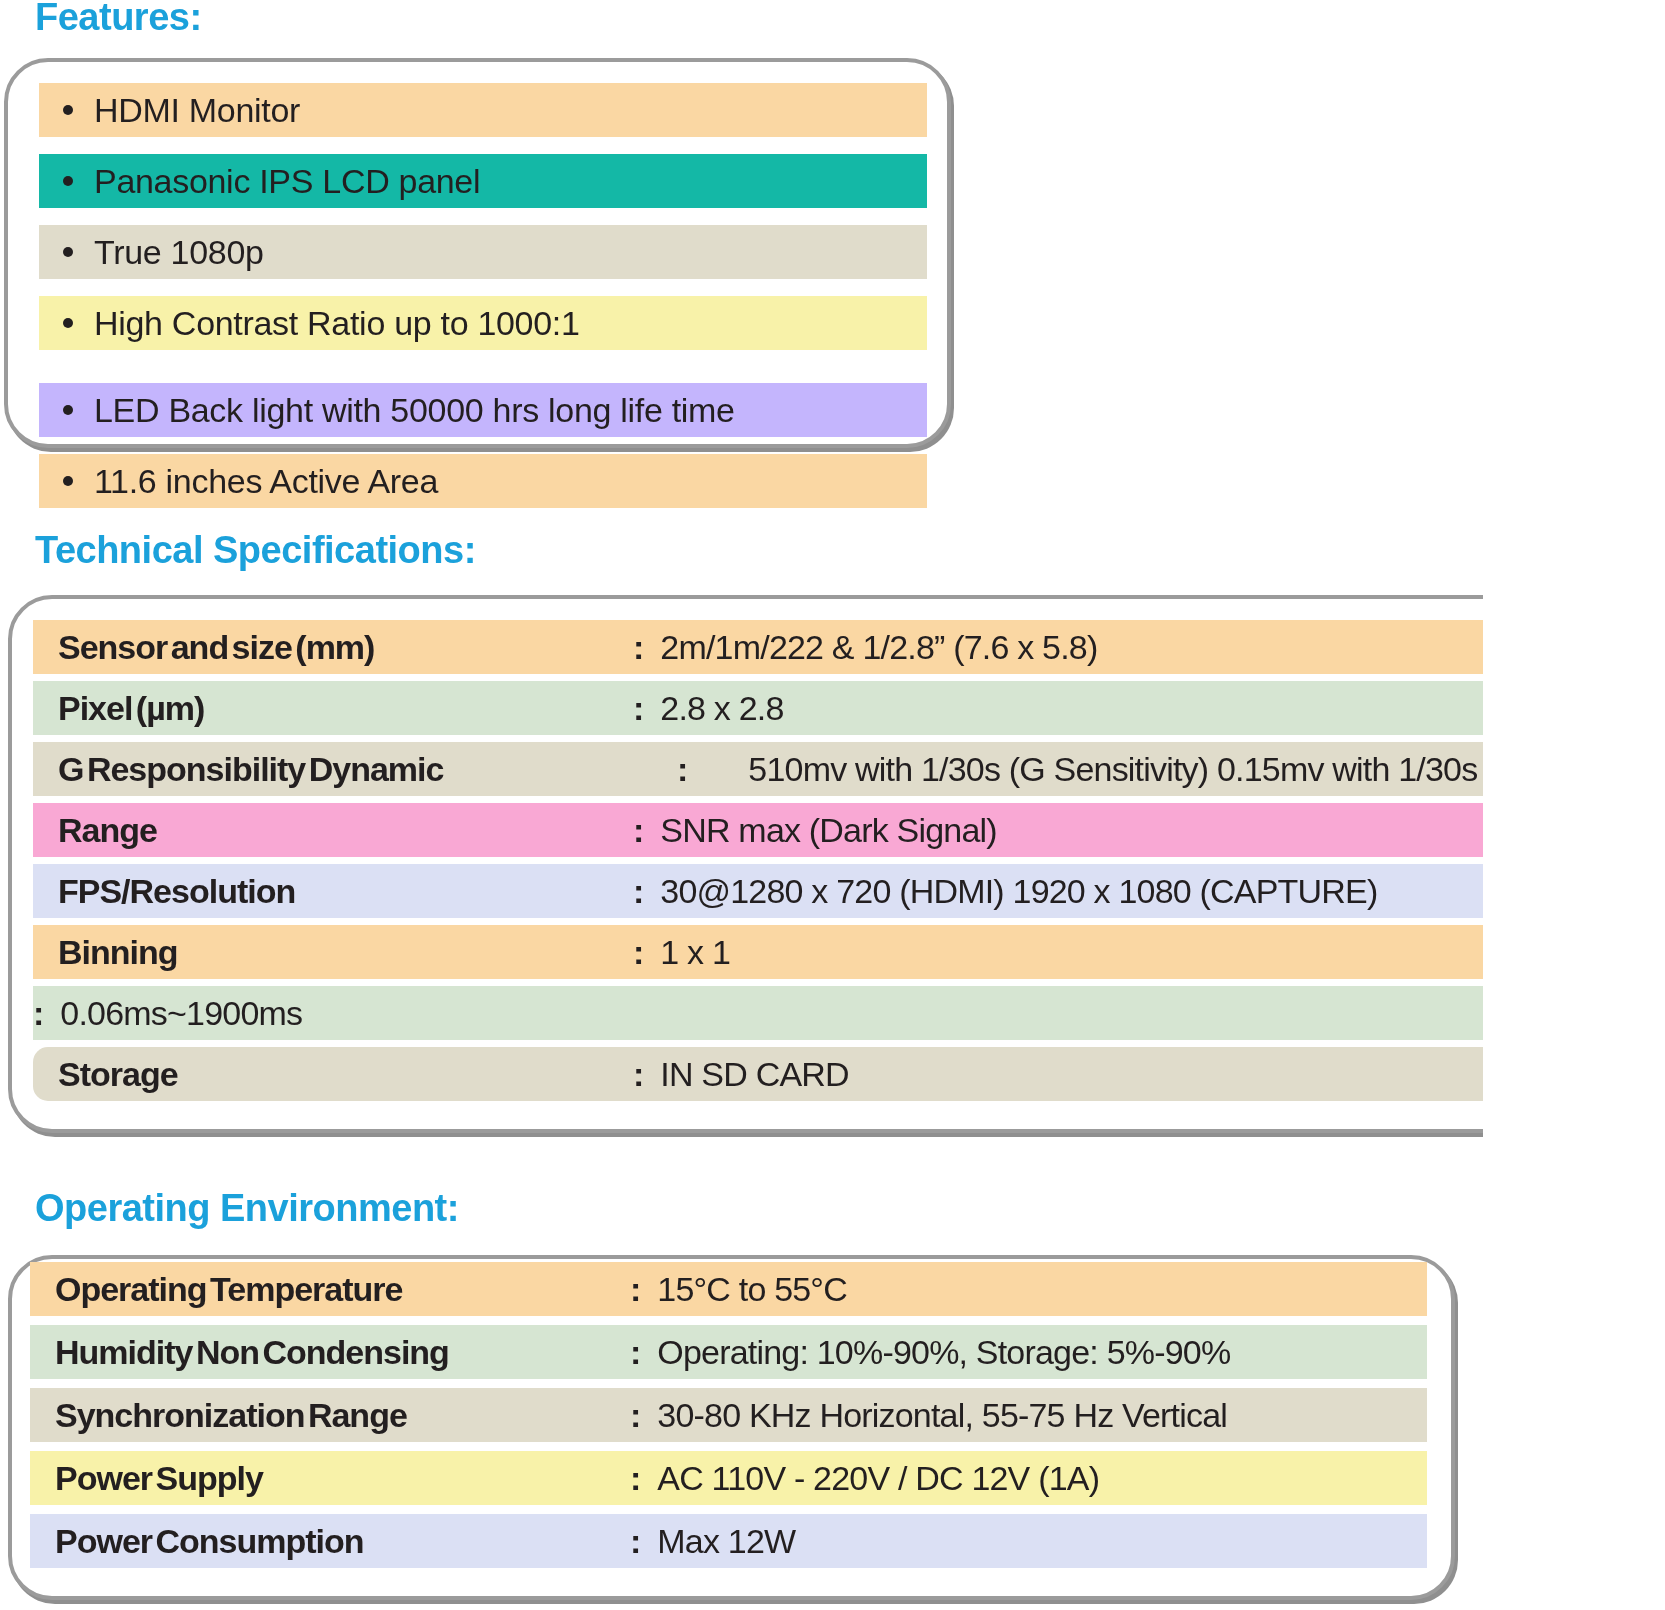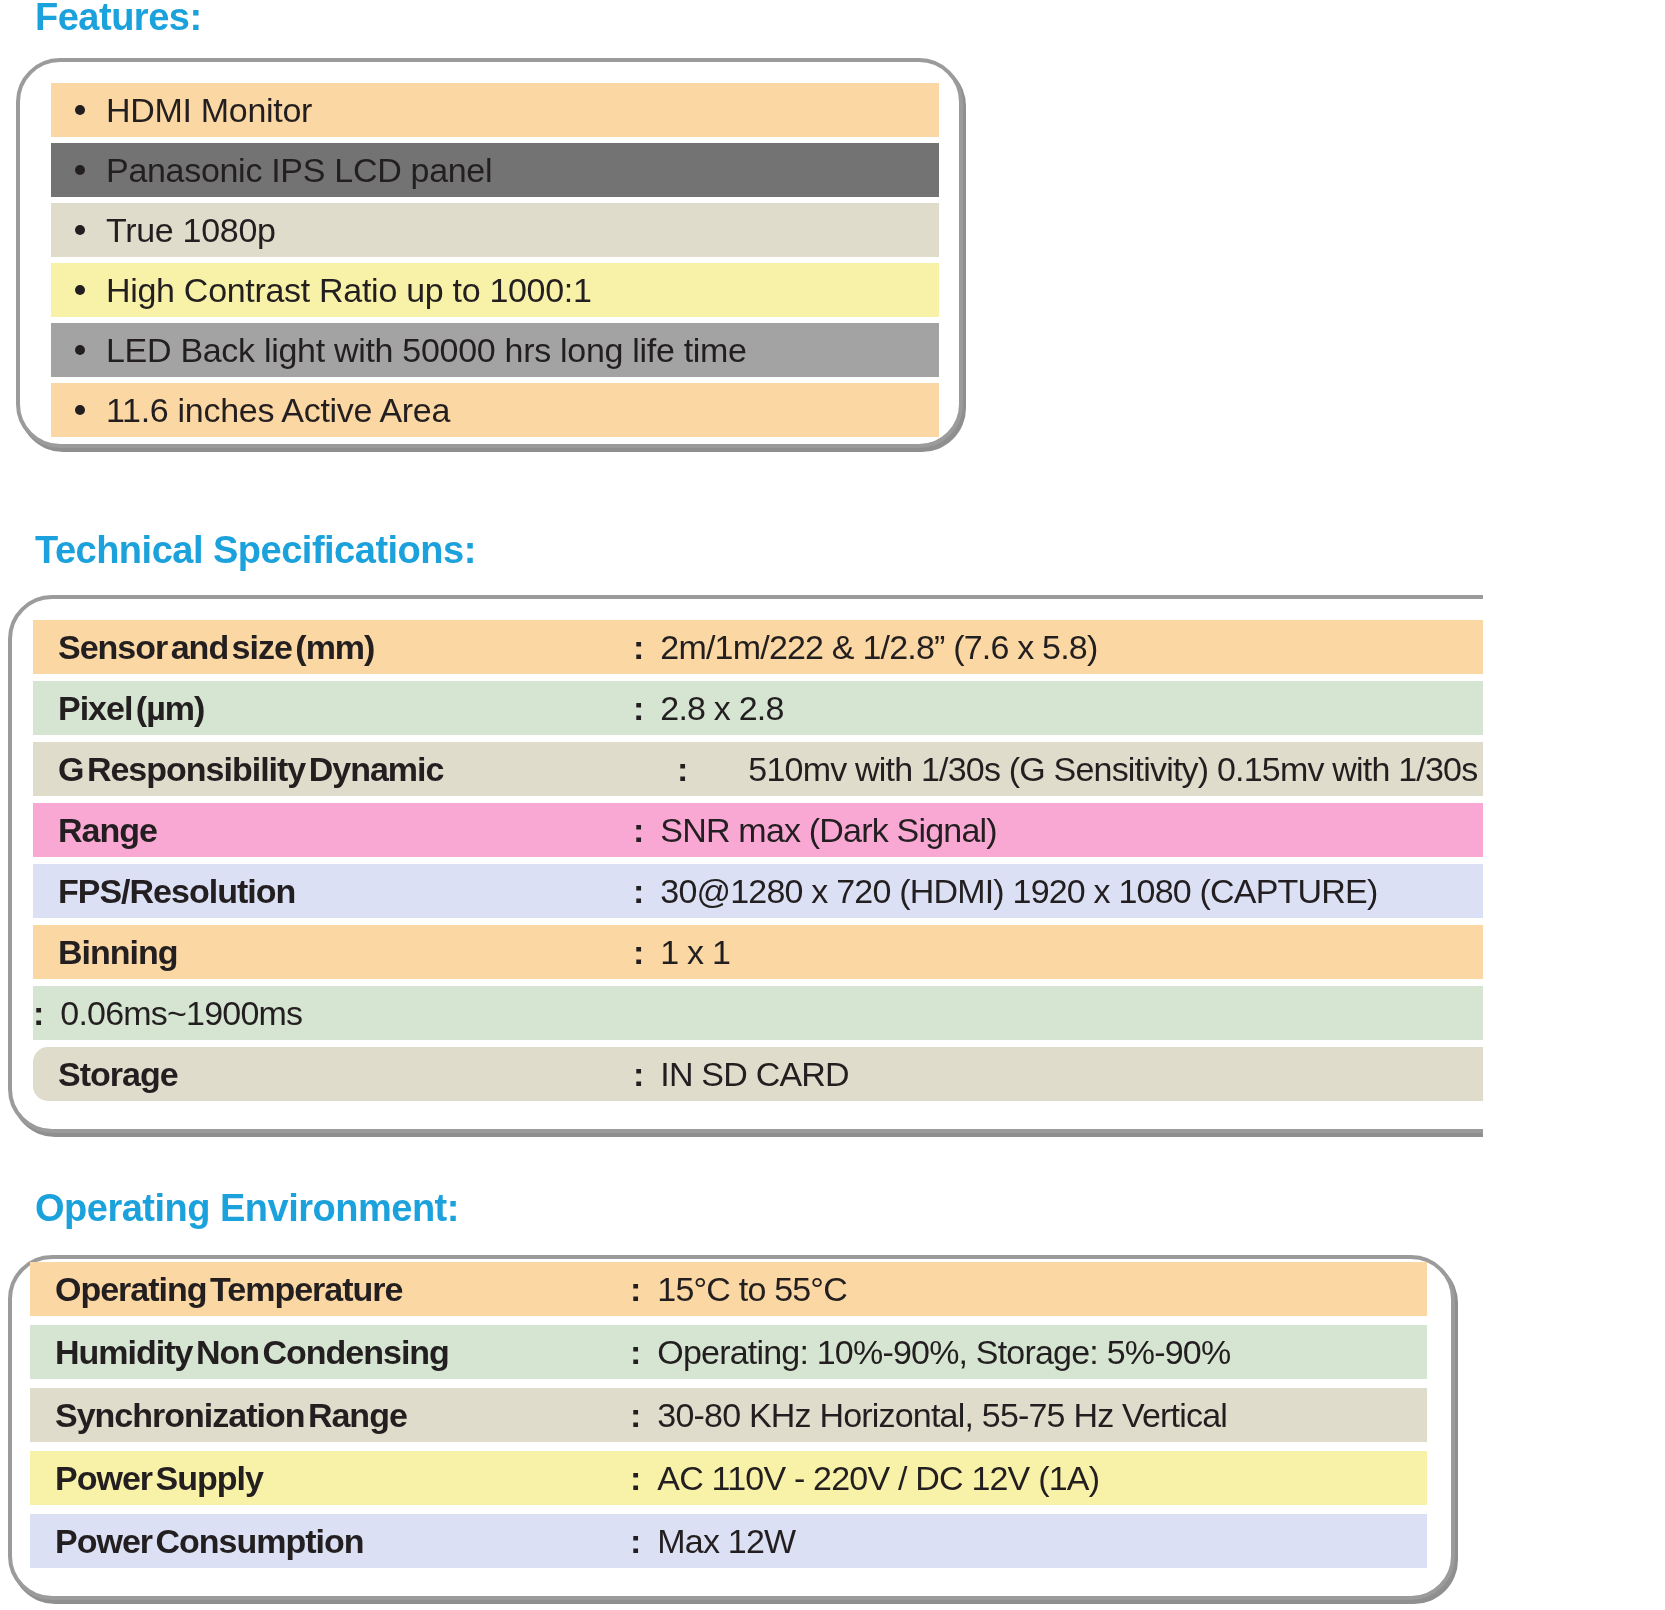--- a/index.html
+++ b/index.html
@@ -29,21 +29,21 @@
   .panel {
     position: absolute;
     box-sizing: border-box;
     background: #ffffff;
     border: 4px solid var(--border, #9B9B9B);
     border-radius: 44px;
     box-shadow: 3px 4px 0 #8f8f8f;
     display: flex;
     flex-direction: column;
   }
-  #features-panel { left: 16px; top: 58px;   width: 947px;  height: 390px; padding: 21px 20px 0 31px; gap: 6px; }
+  #features-panel { left: 4px; top: 58px;   width: 947px;  height: 390px; padding: 21px 20px 0 31px; gap: 17px; }
   #tech-panel     { left: 8px; top: 595px;  width: 1650px; height: 538px; padding: 21px 19px 0 21px; gap: 7px; }
   #env-panel      { left: 8px; top: 1255px; width: 1447px; height: 345px; padding: 3px 24px 0 18px; gap: 9px; }
 
   .row {
     display: flex;
     align-items: center;
     height: 54px;
     flex: 0 0 54px;
     font-size: 34px;
     color: var(--text, #231F20);
@@ -84,36 +84,36 @@
 
   <div class="heading" id="h-features">Features:</div>
 
   <div class="panel" id="features-panel">
 
       <div class="row" style="background: rgb(250, 215, 163);">
         <span class="bullet"></span>
         <span class="feat-text">HDMI Monitor</span>
       </div>
 
-      <div class="row" style="background: #737373;">
+      <div class="row" style="background: #14b8a6;">
         <span class="bullet"></span>
         <span class="feat-text">Panasonic IPS LCD panel</span>
       </div>
 
       <div class="row" style="background: rgb(224, 220, 203);">
         <span class="bullet"></span>
         <span class="feat-text">True 1080p</span>
       </div>
 
       <div class="row" style="background: rgb(248, 242, 169);">
         <span class="bullet"></span>
         <span class="feat-text">High Contrast Ratio up to 1000:1</span>
       </div>
 
-      <div class="row" style="background: #a3a3a3;">
+      <div class="row" style="background: #c4b5fd; margin-top: 16px;">
         <span class="bullet"></span>
         <span class="feat-text">LED Back light with 50000 hrs long life time</span>
       </div>
 
       <div class="row" style="background: rgb(250, 215, 163);">
         <span class="bullet"></span>
         <span class="feat-text">11.6 inches Active Area</span>
       </div>
     </div>
 

